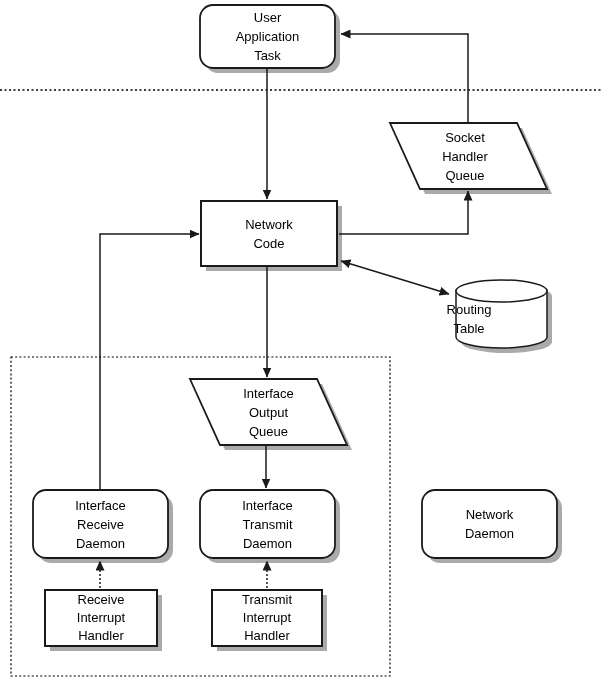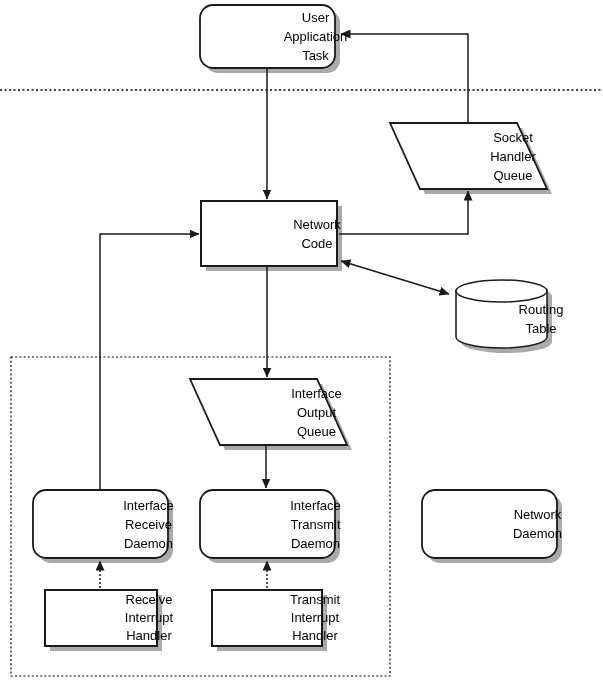--- a/index.html
+++ b/index.html
@@ -18,21 +18,20 @@
   .node {
     position: absolute;
     display: flex;
     align-items: center;
     justify-content: center;
     text-align: center;
     color: #000000;
     font-size: 13px;
     line-height: 19px;
     pointer-events: none;
-    margin-left: 48px;
   }
   .node span { white-space: pre-line; }
   .node.small { line-height: 18px; }
 </style>
 </head>
 <body>
 
 <div id="canvas">
 
   <svg id="shapes" width="603" height="680" viewBox="0 0 603 680">
@@ -95,21 +94,21 @@
   </div>
   <div class="node" style="left:392px;top:123px;width:146px;height:66px">
     <span>Socket
 Handler
 Queue</span>
   </div>
   <div class="node" style="left:201px;top:201px;width:136px;height:65px">
     <span>Network
 Code</span>
   </div>
-  <div class="node" style="left:456px;top:296px;width:74px;height:45px">
+  <div class="node" style="left:432px;top:296px;width:74px;height:45px">
     <span>Routing
 Table</span>
   </div>
   <div class="node" style="left:192px;top:379px;width:153px;height:66px">
     <span>Interface
 Output
 Queue</span>
   </div>
   <div class="node" style="left:33px;top:490px;width:135px;height:68px">
     <span>Interface

